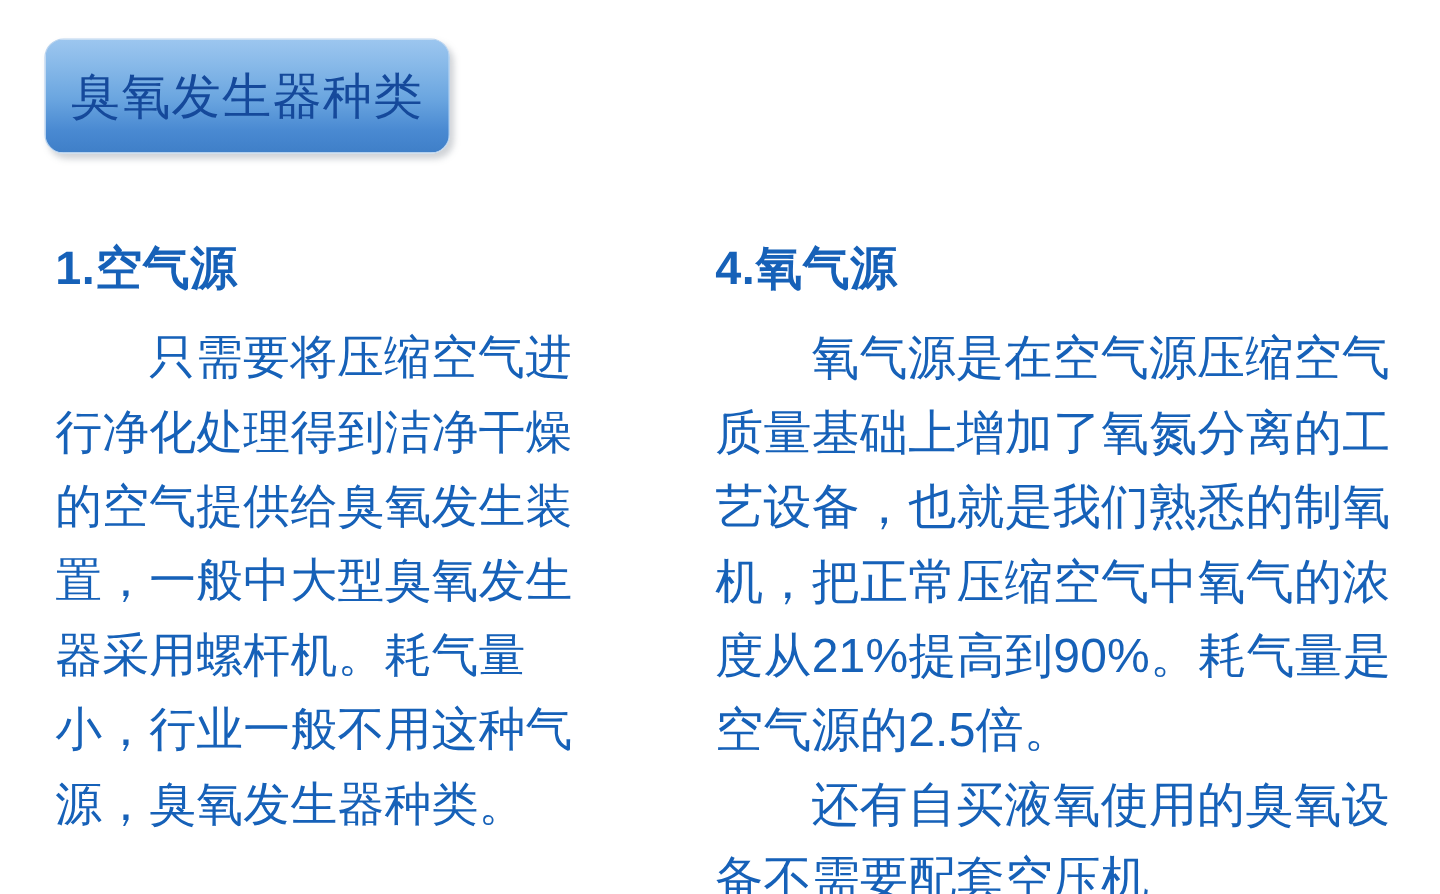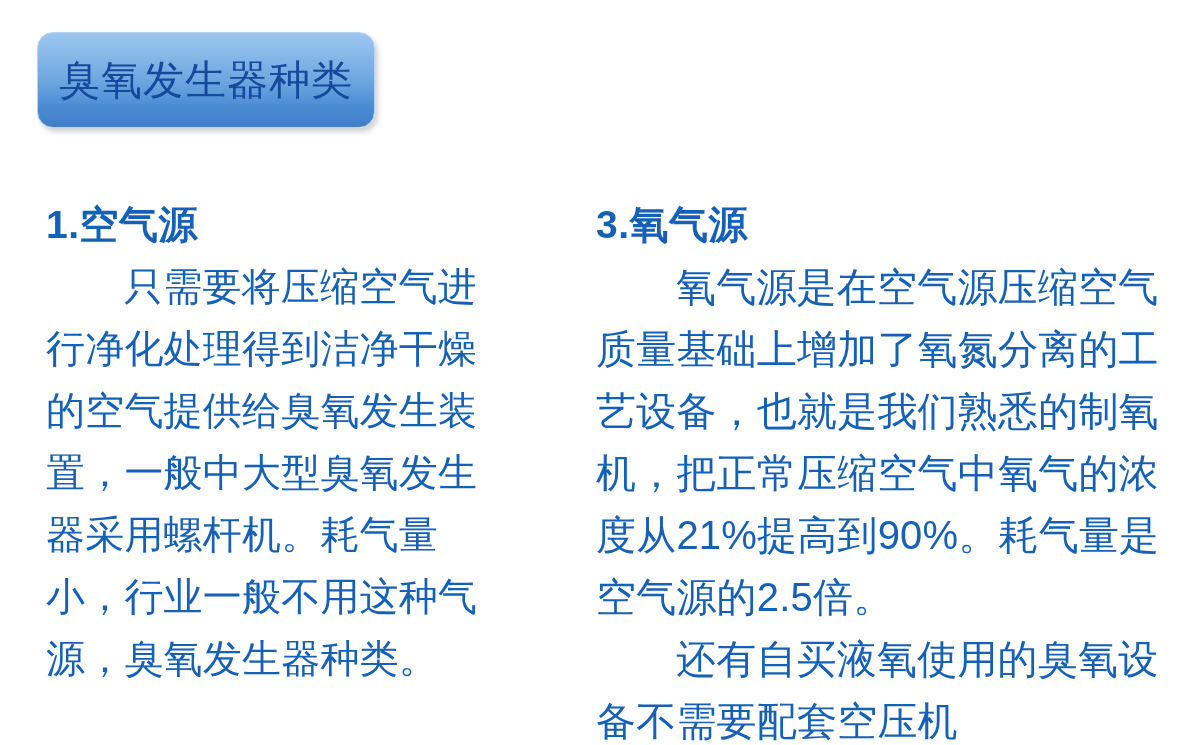--- a/index.html
+++ b/index.html
@@ -76,21 +76,21 @@
 
   #column-right {
     left: 596px;
     width: 572px;
   }
 
   .col-heading {
     font-size: 39px;
     line-height: 50px;
     color: #1661b8;
-    margin: 0 0 6px 0;
+    margin: 0 0 18px 0;
     white-space: nowrap;
     letter-spacing: 0.5px;
   }
 
   .col-paragraph {
     font-size: 40px;
     line-height: 62px;
     color: #1661b8;
     margin: 0;
     text-indent: 2em;
@@ -120,20 +120,20 @@
   </div>
 
   <div id="columns">
 
     <div class="column" id="column-left">
       <h2 class="col-heading">1.空气源</h2>
       <p class="col-paragraph">只需要将压缩空气进行净化处理得到洁净干燥的空气提供给臭氧发生装置，一般中大型臭氧发生器采用螺杆机。耗气量小，行业一般不用这种气源，臭氧发生器种类。</p>
     </div>
 
     <div class="column" id="column-right">
-      <h2 class="col-heading">3.氧气源</h2>
+      <h2 class="col-heading">4.氧气源</h2>
       <p class="col-paragraph">氧气源是在空气源压缩空气质量基础上增加了氧氮分离的工艺设备，也就是我们熟悉的制氧机，把正常压缩空气中氧气的浓度从21%提高到90%。耗气量是空气源的2.5倍。</p>
       <p class="col-paragraph">还有自买液氧使用的臭氧设备不需要配套空压机</p>
     </div>
 
   </div>
 
 </div>
 
 </body></html>

